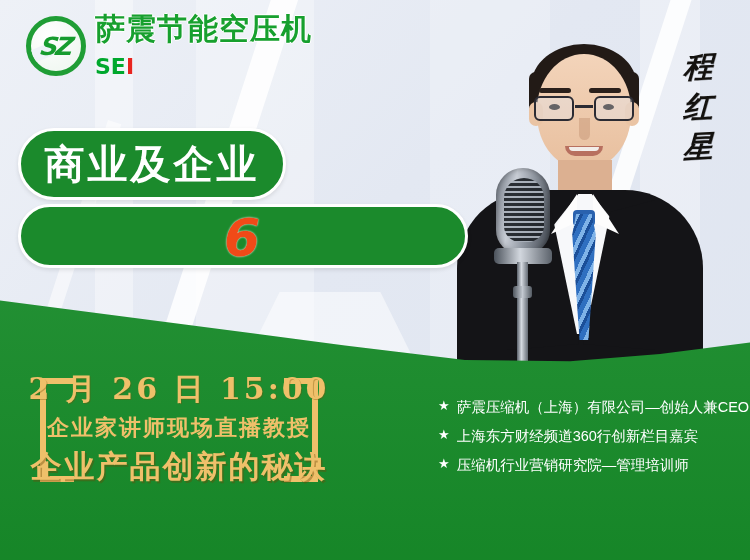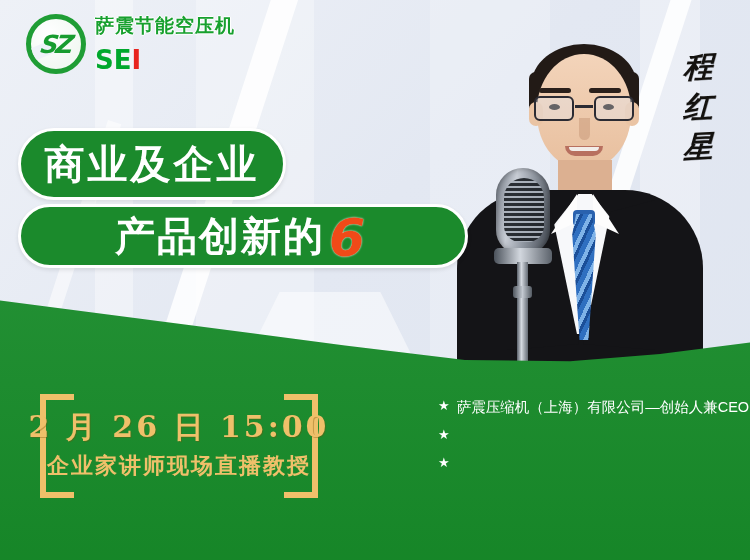--- a/index.html
+++ b/index.html
@@ -61,27 +61,27 @@
     width:26px; height:13px; background:#eef2f8; transform:rotate(-22deg);
   }
   .logo-sz {
     font-family:"DejaVu Sans", sans-serif;
     font-size:25px; font-weight:bold; font-style:italic;
     color:#179c2f; letter-spacing:-3px; line-height:1;
     transform:skewX(-8deg); z-index:2;
   }
   .logo-text { display:flex; flex-direction:column; line-height:1; }
   .logo-cn {
-    font-size:19px; font-weight:bold; color:#17a02e;
+    font-size:30px; font-weight:bold; color:#17a02e;
     letter-spacing:1px;
     text-shadow:0 1px 0 #fff, 1px 0 0 #fff, -1px 0 0 #fff, 0 -1px 0 #fff;
   }
   .logo-en {
     font-family:"DejaVu Sans", sans-serif;
-    font-size:26px; font-weight:bold; color:#00a82d;
+    font-size:22px; font-weight:bold; color:#00a82d;
     letter-spacing:0px; margin-top:12px;
     display:flex;
   }
   .logo-en .red { color:#e8241f; }
 
   
   .pill {
     position:absolute;
     background:#1b8a2c;
     border:3px solid #ffffff;
@@ -251,21 +251,21 @@
     clip-path:polygon(0% 10.5%, 46% 26%, 62% 31%, 76% 31.5%, 88% 29%, 100% 25%,
                       100% 100%, 0% 100%);
   }
   .green-panel::before{
     content:""; position:absolute; left:0; top:0; width:100%; height:100%;
     background:linear-gradient(180deg,rgba(255,255,255,0.05),rgba(0,0,0,0.03));
   }
 
   
   .bracket-block {
-    position:absolute; left:40px; top:380px; width:278px; height:128px;
+    position:absolute; left:40px; top:364px; width:278px; height:128px;
   }
   .br {
     position:absolute; background:#efc06a;
   }
   .br-l-v { left:0;   top:14px;  width:6px;  height:104px; }
   .br-l-t { left:0;   top:14px;  width:34px; height:6px; }
   .br-l-b { left:0;   top:112px; width:34px; height:6px; }
   .br-r-v { right:0;  top:14px;  width:6px;  height:104px; }
   .br-r-t { right:0;  top:14px;  width:34px; height:6px; }
   .br-r-b { right:0;  top:112px; width:34px; height:6px; }
@@ -374,45 +374,47 @@
   <div class="vname">
     <span>程</span>
     <span>红</span>
     <span>星</span>
   </div>
 
   <div class="pill" id="pill1">
     <span>商业及企业</span>
   </div>
   <div class="pill" id="pill2">
-    <span>产品创新的</span>
     <span class="num">6</span>
   </div>
 
   <div class="green-panel"></div>
 
   <div class="bracket-block">
     <div class="br br-l-v"></div>
     <div class="br br-l-t"></div>
     <div class="br br-l-b"></div>
     <div class="br br-r-v"></div>
     <div class="br br-r-t"></div>
     <div class="br br-r-b"></div>
     <div class="gold-lines">
       <div class="g-date">2 月 26 日 15:00</div>
       <div class="g-sub">企业家讲师现场直播教授</div>
+      <div class="g-main">企业产品创新的秘诀</div>
     </div>
   </div>
 
   <div class="bullets">
     <div class="bullet">
       <span class="star">★</span>
       <span>萨震压缩机（上海）有限公司—创始人兼CEO</span>
     </div>
     <div class="bullet">
       <span class="star">★</span>
+      <span>上海东方财经频道360行创新栏目嘉宾</span>
     </div>
     <div class="bullet">
       <span class="star">★</span>
+      <span>压缩机行业营销研究院—管理培训师</span>
     </div>
   </div>
 
 </div>
 
 </body></html>

